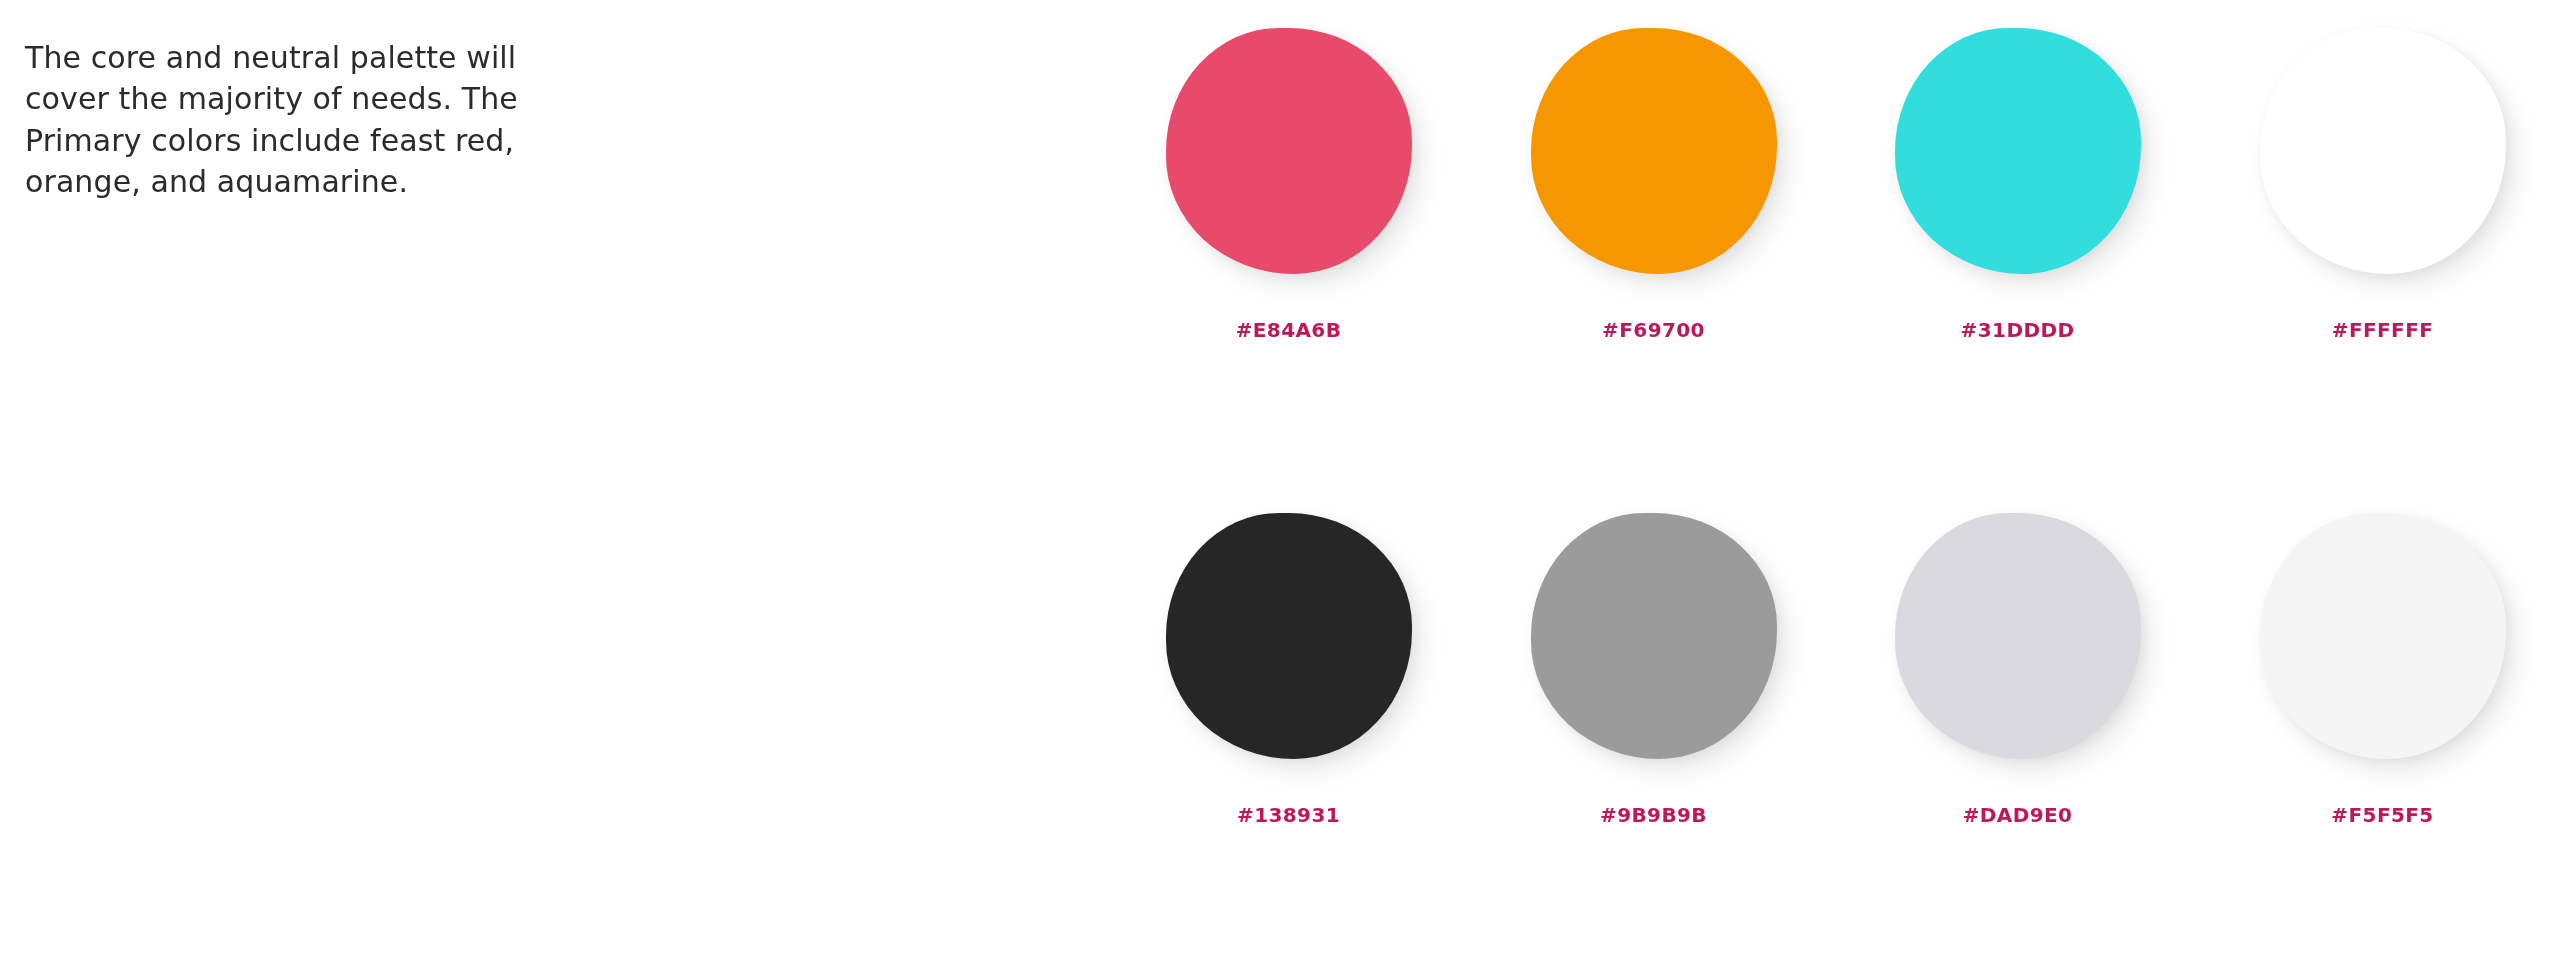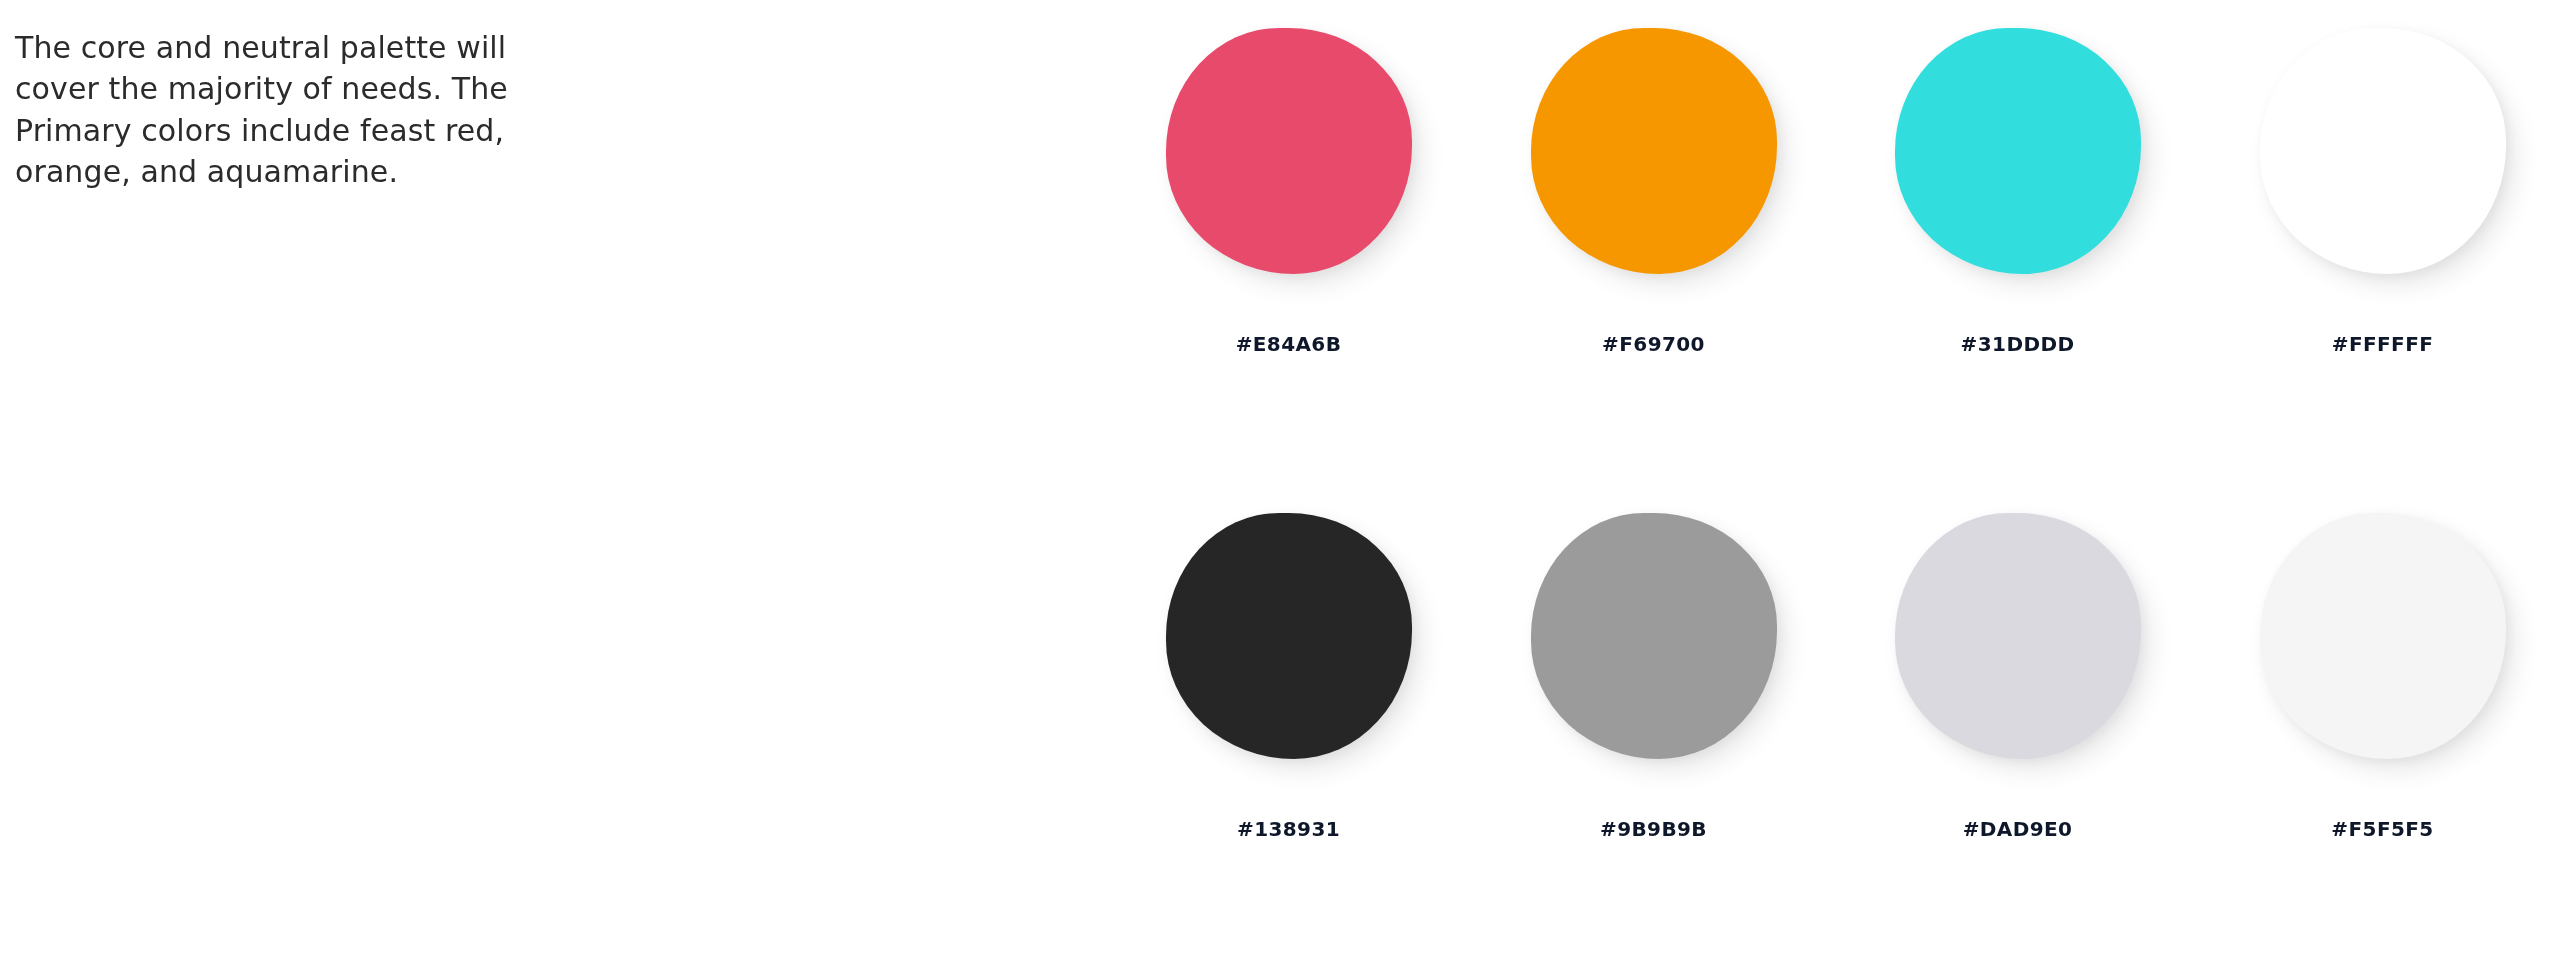--- a/index.html
+++ b/index.html
@@ -19,21 +19,21 @@
 
   
   #description-block {
     position: absolute;
     left: 15px;
     top: 27px;
     width: 640px;
   }
 
   #description-text {
-    margin: 0;
+    margin: 10px;
     font-family: "DejaVu Sans", "Liberation Sans", sans-serif;
     font-size: 30px;
     line-height: 1.38;
     font-weight: 400;
     color: #2b2b2b;
     letter-spacing: 0.1px;
     white-space: pre-line;
   }
 
   
@@ -68,29 +68,29 @@
     width: 246px;
     height: 246px;
     border-radius: 46% 50% 48% 52% / 50% 46% 52% 48%;
     box-shadow:
       10.4px 12px 25px rgba(0, 0, 0, 0.085),
       3px 3.7px 10.4px rgba(0, 0, 0, 0.05);
   }
 
   .swatch-label {
     position: absolute;
-    top: 304px;
+    top: 290px;
     left: -60px;
     width: 365px;
     text-align: center;
     font-family: "DejaVu Sans", "Liberation Sans", sans-serif;
     font-size: 20px;
     font-weight: 700;
     letter-spacing: 0.4px;
-    color: #0f172a;
+    color: #be185d;
     white-space: nowrap;
   }
 </style>
 </head>
 <body>
 
 <div id="description-block">
   <p id="description-text">The core and neutral palette will
 cover the majority of needs. The
 Primary colors include feast red,

